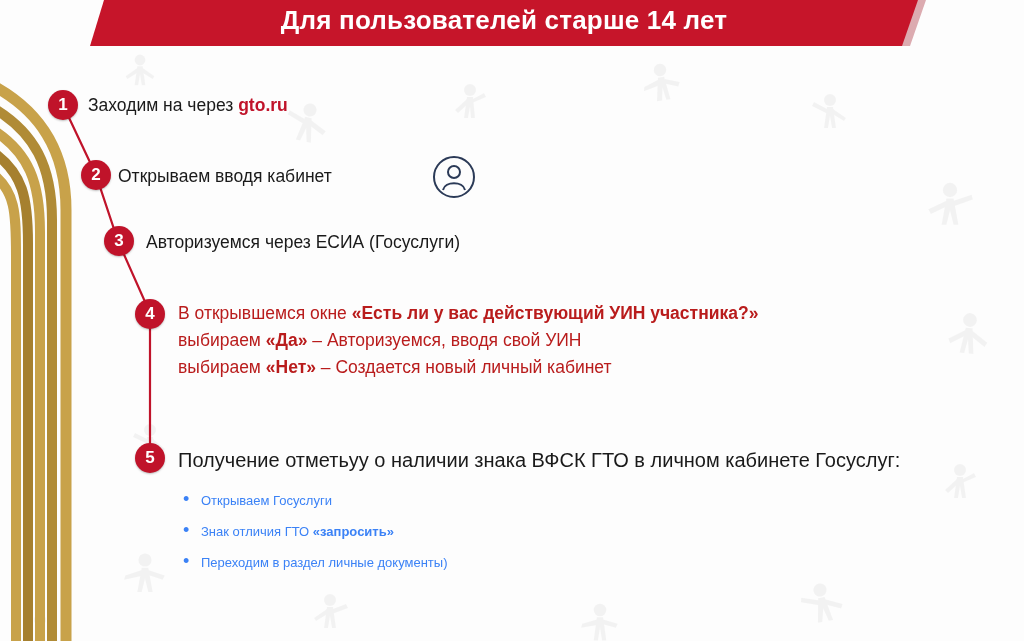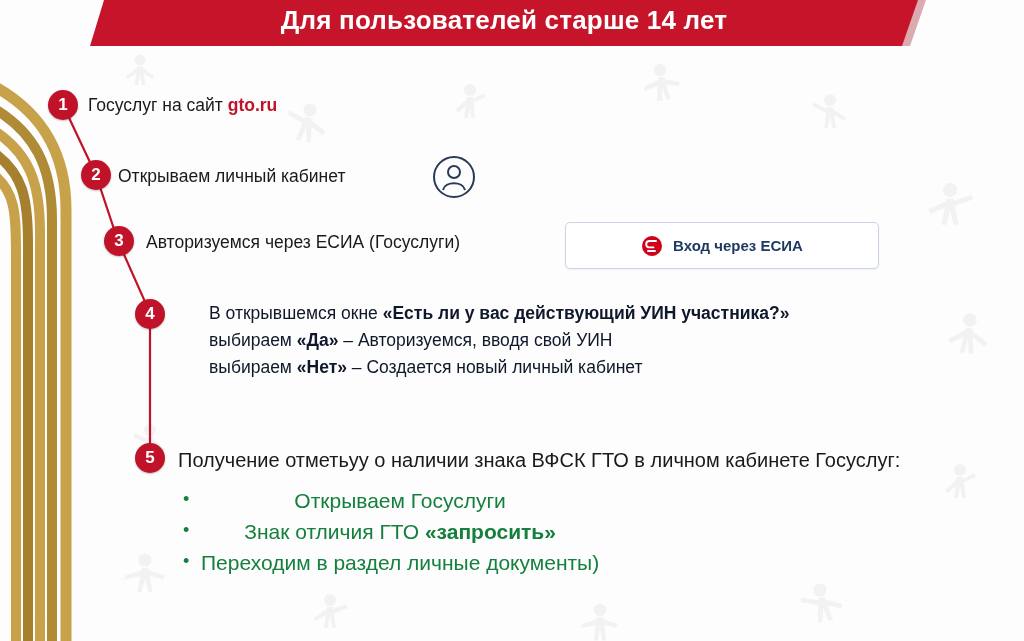--- a/index.html
+++ b/index.html
@@ -143,46 +143,44 @@
     font-size: 15px;
     font-weight: bold;
     white-space: nowrap;
   }
 
   
   #step4-text {
     position: absolute;
     left: 178px;
     top: 300px;
-    color: #0f172a;
+    color: #b91c1c;
     font-size: 17.5px;
     line-height: 27px;
     white-space: nowrap;
-    margin-left: 31px;
   }
 
   
   #step5-text {
     position: absolute;
     left: 178px;
     top: 447px;
     color: #1a1a1a;
     font-size: 20px;
     line-height: 27px;
     white-space: nowrap;
   }
   #step5-list {
     position: absolute;
     left: 183px;
     top: 485px;
-    color: #15803d;
-    font-size: 21px;
+    color: #3b82f6;
+    font-size: 13px;
     line-height: 31px;
     white-space: nowrap;
-    text-align: center;
   }
   #step5-list .li { padding-left: 18px; position: relative; }
   #step5-list .li::before {
     content: "•";
     position: absolute;
     left: 0;
     top: -1px;
     font-size: 18px;
   }
 </style>
@@ -293,40 +291,33 @@
   </svg>
 
   <div id="header-banner">
     <div class="band-shadow"></div>
     <div class="band"></div>
     <div id="header-title">Для пользователей старше 14 лет</div>
   </div>
 
   <div class="step-badge" style="left:48px; top:90px;">1</div>
   <div class="step-text" style="left:88px; top:92px;">
-    <span>Госуслуг на сайт </span><span class="link-red">gto.ru</span>
+    <span>Заходим на через </span><span class="link-red">gto.ru</span>
   </div>
 
   <div class="step-badge" style="left:81px; top:160px;">2</div>
-  <div class="step-text" style="left:118px; top:163px;">Открываем личный кабинет</div>
+  <div class="step-text" style="left:118px; top:163px;">Открываем вводя кабинет</div>
   <svg id="avatar-icon" viewBox="0 0 44 44" xmlns="http://www.w3.org/2000/svg">
     <circle cx="22" cy="22" r="20" fill="none" stroke="#2b3a57" stroke-width="2"></circle>
     <circle cx="22" cy="17" r="6" fill="none" stroke="#2b3a57" stroke-width="2"></circle>
     <path d="M11 35 C 13 26, 31 26, 33 35" fill="none" stroke="#2b3a57" stroke-width="2"></path>
   </svg>
 
   <div class="step-badge" style="left:104px; top:226px;">3</div>
   <div class="step-text" style="left:146px; top:229px;">Авторизуемся через ЕСИА (Госуслуги)</div>
-  <div id="esia-button">
-    <svg class="esia-icon" width="22" height="22" viewBox="0 0 22 22" xmlns="http://www.w3.org/2000/svg">
-      <circle cx="11" cy="11" r="10" fill="#d0021b"></circle>
-      <path d="M15 6 H8.5 C6.6 6 5.2 7.4 5.2 9.2 C5.2 11 6.6 12.4 8.5 12.4 H12.5 M7 16 H14" fill="none" stroke="#ffffff" stroke-width="1.9" stroke-linecap="round"></path>
-    </svg>
-    <span class="esia-label">Вход через ЕСИА</span>
-  </div>
 
   <div class="step-badge" style="left:135px; top:299px;">4</div>
   <div id="step4-text">
     <div>
       <span>В открывшемся окне </span><b>«Есть ли у вас действующий УИН участника?»</b>
     </div>
     <div>
       <span>выбираем </span><b>«Да»</b><span> – Авторизуемся, вводя свой УИН</span>
     </div>
     <div>

